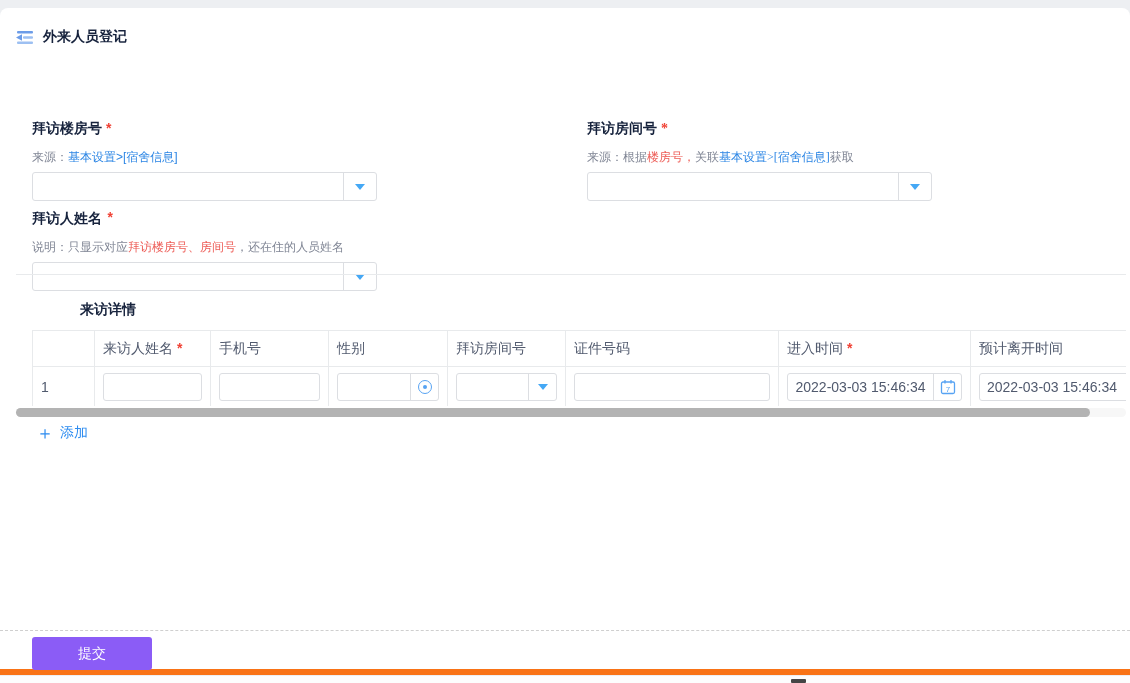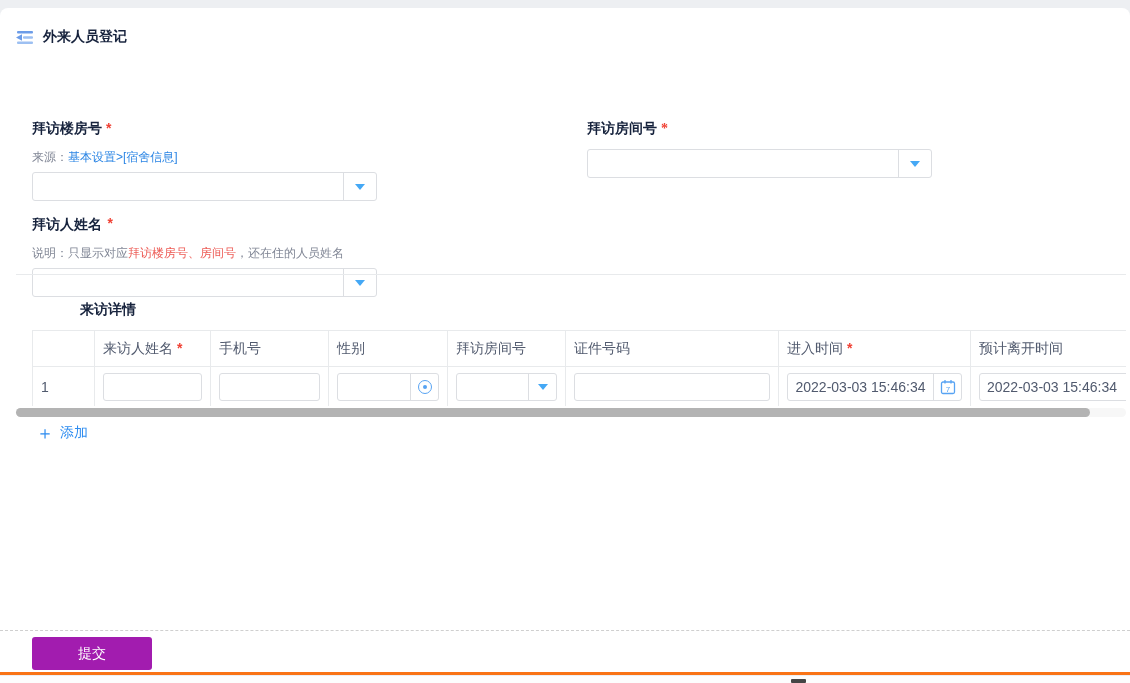--- a/index.html
+++ b/index.html
@@ -1,20 +1,20 @@
 <!DOCTYPE html>
 <html><head>
 <meta charset="utf-8">
 <style>
   * { margin:0; padding:0; box-sizing:border-box; }
   html,body { width:1130px; height:683px; overflow:hidden; }
   body { font-family:"Liberation Sans","DejaVu Sans",sans-serif; background:#edeff2; font-size:14px; color:#515a6e; }
 
   .card { position:absolute; left:0; top:8px; width:1130px; height:667px;
-          background:#fff; border-radius:8px 8px 0 0; border-bottom:3px solid #f97316; }
+          background:#fff; border-radius:8px 8px 0 0; border-bottom:6px solid #f97316; }
 
   
   .hdr { position:absolute; left:16px; top:20px; display:flex; align-items:center; gap:9px; }
   .hdr-icon { width:18px; height:15px; display:inline-block; cursor:pointer; }
   .hdr-title { font-size:14px; font-weight:700; color:#17233d; }
 
   
   .field { position:absolute; width:345px;margin-top:48px; }
   .f-label { font-size:14px; font-weight:700; color:#17233d; margin-bottom:11px; }
   .req { color:#f04134; margin-left:4px; font-weight:700; }
@@ -65,21 +65,21 @@
                     background:#b3b3b3; border-radius:5px; cursor:pointer; }
 
   
   .add-link { position:absolute; left:36px; top:416px; color:#2d8cf0; cursor:pointer;
               display:flex; align-items:center; gap:6px; font-size:14px; }
   .add-link .plus { font-size:18px; line-height:14px; font-weight:400; }
 
   .dash-sep { position:absolute; left:0; right:0; top:622px; border-top:1px dashed #cfcfcf; }
 
   .submit-btn { position:absolute; left:32px; top:629px; width:120px; height:33px;
-                background:#a21caf; color:#fff; border:none; border-radius:3px;
+                background:#8b5cf6; color:#fff; border:none; border-radius:3px;
                 font-size:14px; cursor:pointer; font-family:"Liberation Sans","DejaVu Sans",sans-serif; }
 
   .bottom-strip { position:absolute; left:0; top:676px; width:1130px; height:7px; background:#fdfdfd; }
   .task-dot { position:absolute; left:791px; top:679px; width:15px; height:4px;
               background:#454545; border-radius:1px; }
 </style>
 </head>
 <body>
 
 <div class="card">
@@ -108,29 +108,32 @@
       <div class="sel-addon">
           <i class="caret"></i>
         </div>
     </div>
   </div>
 
   <div class="field" style="left:587px; top:64px;font-family:Liberation Serif, serif;">
     <div class="f-label">
       <span>拜访房间号</span><span class="req">*</span>
     </div>
+    <div class="f-hint">
+      <span>来源：根据</span><span class="red">楼房号，</span><span>关联</span><a class="link">基本设置&gt;[宿舍信息]</a><span>获取</span>
+    </div>
     <div class="select-box">
       <div class="sel-text"></div>
       <div class="sel-addon">
           <i class="caret"></i>
         </div>
     </div>
   </div>
 
-  <div class="field" style="left:32px; top:160px;font-family:Liberation Mono, monospace;">
+  <div class="field" style="left:32px; top:154px;font-family:Liberation Mono, monospace;">
     <div class="f-label">
       <span>拜访人姓名</span><span class="req">*</span>
     </div>
     <div class="f-hint">
       <span>说明：只显示对应</span><span class="red">拜访楼房号、房间号</span><span>，还在住的人员姓名</span>
     </div>
     <div class="select-box">
       <div class="sel-text"></div>
       <div class="sel-addon">
           <i class="caret"></i>

